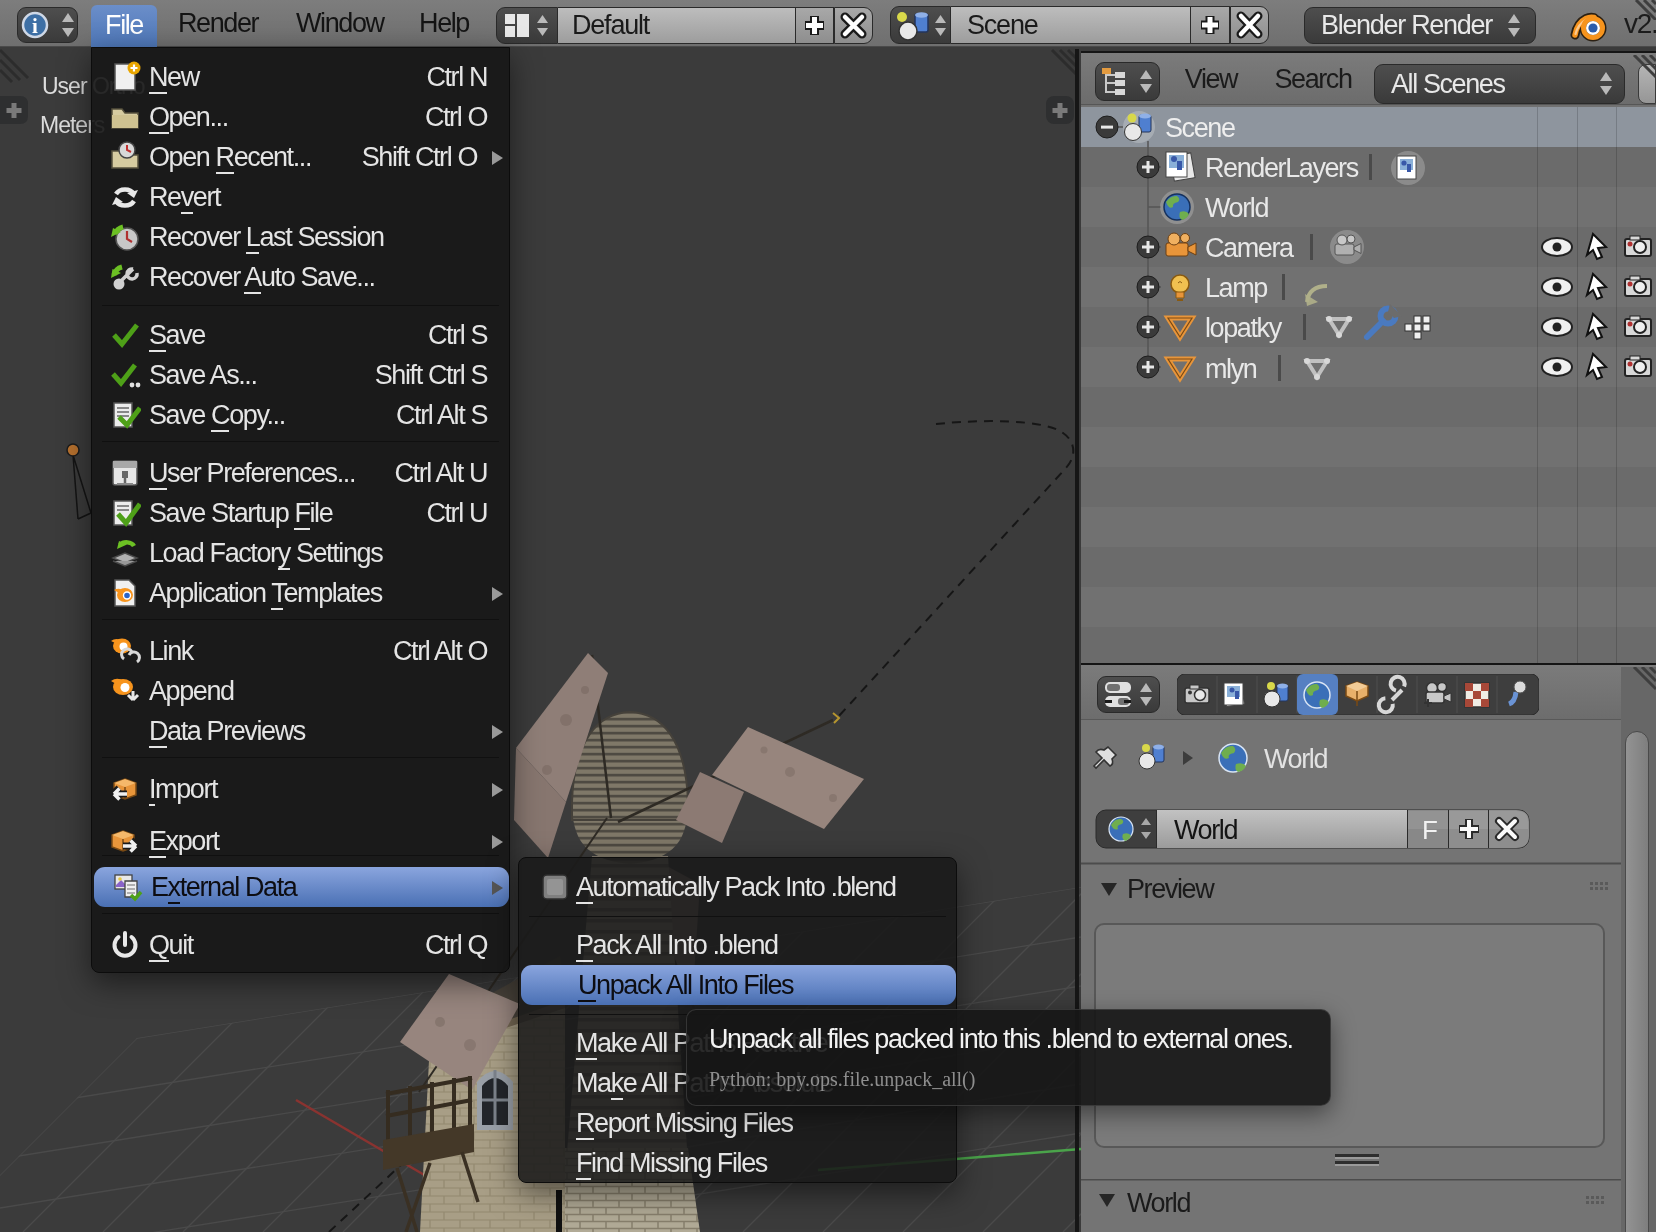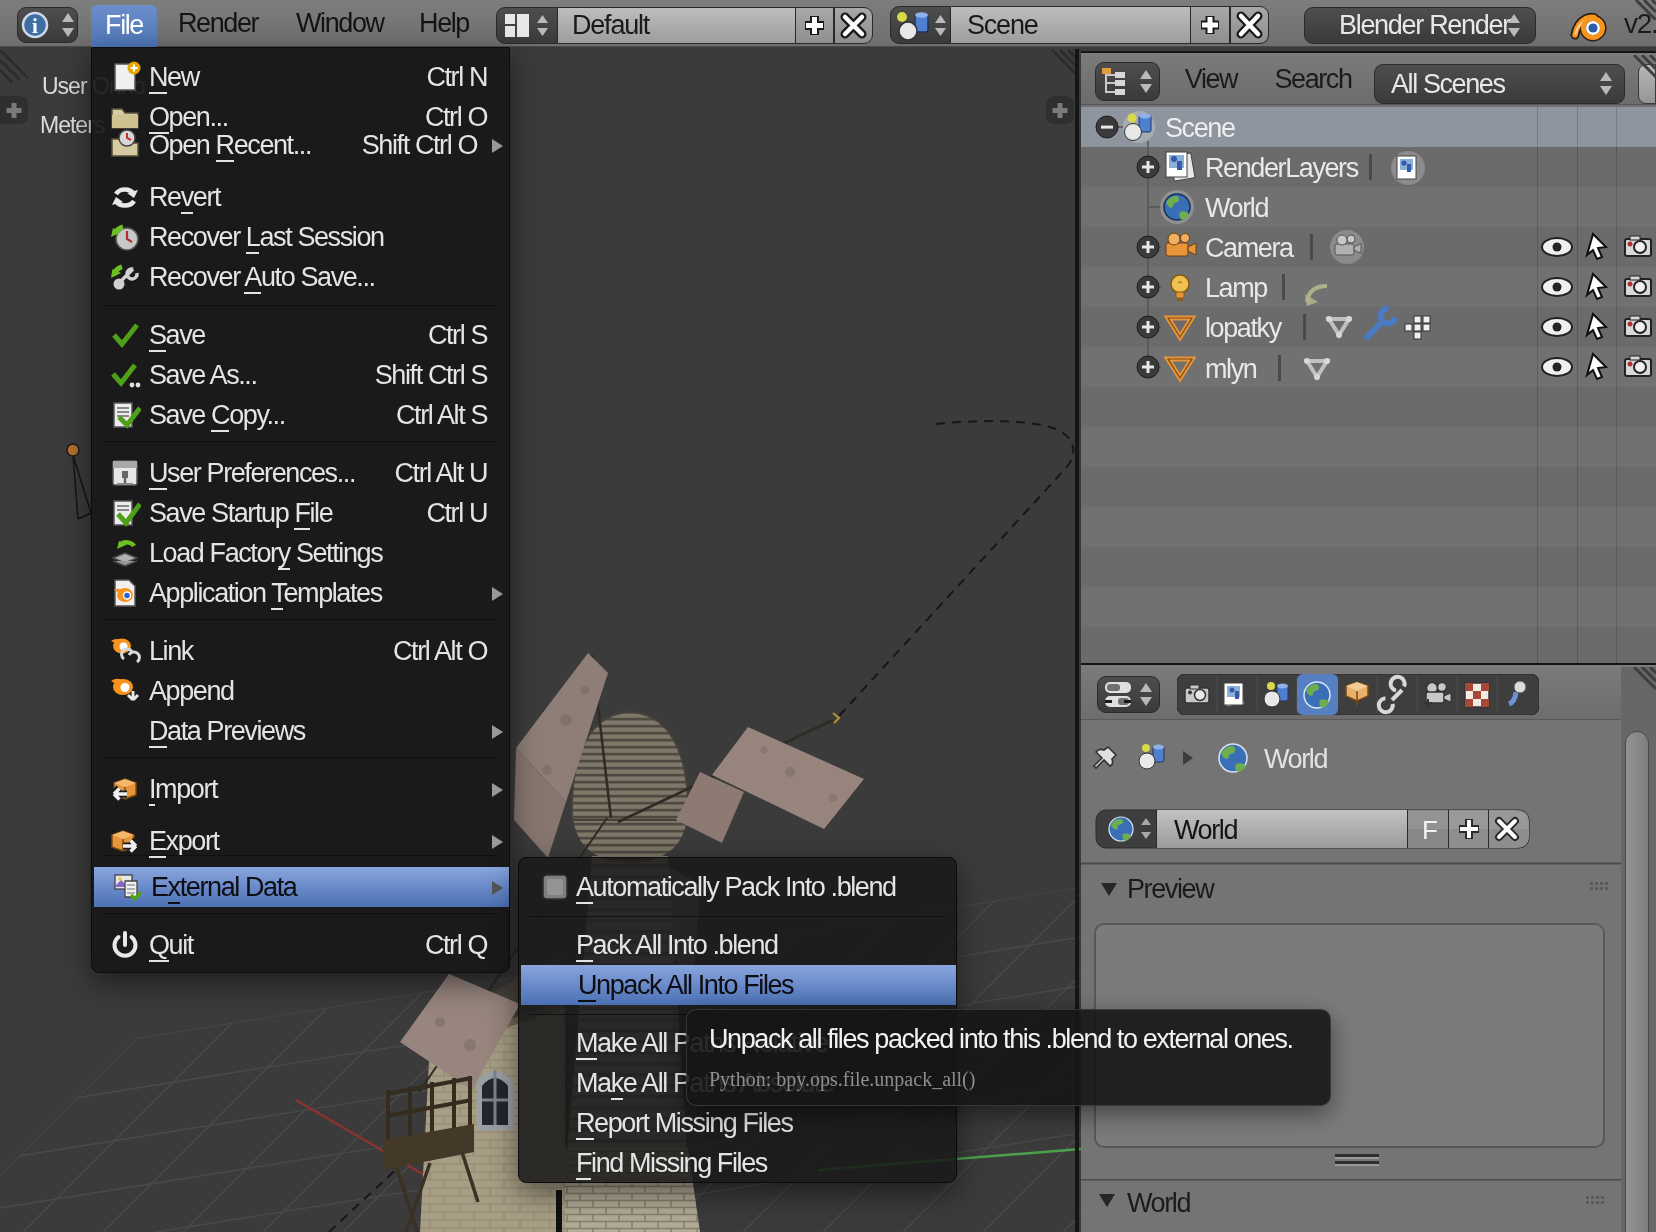--- a/index.html
+++ b/index.html
@@ -13,21 +13,21 @@
 .dkw{position:absolute;background:linear-gradient(#4e4e4e,#3a3a3a);border:1px solid #2a2a2a;border-radius:9px;}
 .litfield{position:absolute;background:linear-gradient(#bdbdbd,#9d9d9d);border-top:1px solid #2a2a2a;border-bottom:1px solid #2a2a2a;color:#1a1a1a;font-size:27px;letter-spacing:-1.2px;}
 .litbtn{position:absolute;background:linear-gradient(#a8a8a8,#8e8e8e);border:1px solid #2a2a2a;color:#fff;text-align:center;}
 
 .menu{position:absolute;background:rgba(24,24,24,0.92);border:1px solid #0c0c0c;box-shadow:0 10px 30px rgba(0,0,0,0.5);}
 .mi{position:absolute;left:0;width:100%;height:40px;line-height:40px;color:#e4e4e4;font-size:27px;letter-spacing:-1.4px;}
 .mi .lbl{position:absolute;left:57px;top:0;white-space:nowrap;}
 .mi .sc{position:absolute;right:22px;top:0;}
 .mi .arr{position:absolute;right:6px;top:14px;width:0;height:0;border-left:11px solid #999;border-top:7px solid transparent;border-bottom:7px solid transparent;}
 .mi .ic{position:absolute;left:17px;top:4px;width:32px;height:32px;}
-.hl{background:linear-gradient(#8aa5de,#4a70b4);border-radius:0;color:#0d0d12;}
+.hl{background:linear-gradient(#8aa5de,#4a70b4);border-radius:11px;color:#0d0d12;}
 .msep{position:absolute;left:10px;right:10px;height:1px;background:#383838;border-bottom:1px solid #101010;}
 u{text-decoration:none;border-bottom:2px solid currentColor;padding-bottom:0px;}
 
 #outl{position:absolute;left:1081px;top:51px;width:575px;height:612px;background:#717171;border-top:2px solid #151515;padding-left:24px;}
 #props{position:absolute;left:1081px;top:663px;width:575px;height:569px;background:#747474;border-top:2px solid #151515;}
 .ptitle{color:#1b1b1b;font-size:27px;letter-spacing:-1.4px;}
 </style></head>
 <body>
 <svg id="vp" width="1656" height="1232" viewBox="0 0 1656 1232">
  <defs>
@@ -214,21 +214,21 @@
         <path d="M19 9 v18 M10 18 h18" stroke="#1a1a1a" stroke-width="9"></path>
         <path d="M19 10 v16 M11 18 h16" stroke="#fff" stroke-width="5"></path>
       </svg></div>
  <div class="litbtn" style="left:1230px;top:6px;width:39px;height:38px;border-radius:0 9px 9px 0;">
   <svg width="37" height="36" viewBox="0 0 37 36">
         <path d="M10 9 L27 27 M27 9 L10 27" stroke="#1a1a1a" stroke-width="9" stroke-linecap="round"></path>
         <path d="M10 9 L27 27 M27 9 L10 27" stroke="#fff" stroke-width="4.5" stroke-linecap="round"></path>
       </svg></div>
 
  <div class="dkw" style="left:1304px;top:7px;width:232px;height:37px;color:#e8e8e8;font-size:27px;letter-spacing:-1.3px;line-height:35px;">
-  <span style="padding-left:34px;">Blender Render</span>
+  <span style="padding-left:16px;">Blender Render</span>
   <svg width="30" height="35" viewBox="0 0 30 35" style="position:absolute;right:6px;top:0;">
    <path d="M9 15 l6 -9 l6 9 z" fill="#b9b9b9"></path>
         <path d="M9 20 l6 9 l6 -9 z" fill="#b9b9b9"></path>
   </svg>
  </div>
 
  <svg width="40" height="32" viewBox="0 0 40 32" style="position:absolute;left:1570px;top:10px;">
   <g fill="none" stroke-linecap="round">
    <path d="M5 25 Q7 13 16 8.5 Q20 6.5 24 7.5" stroke="#2b2013" stroke-width="9"></path>
    <circle cx="23" cy="18" r="9.5" stroke="#2b2013" stroke-width="8"></circle>
@@ -676,21 +676,21 @@
       <span class="sc">Ctrl N</span>
     </div>
  <div class="mi" style="top:49px;">
       <svg class="ic" viewBox="0 0 32 32">
         <path d="M3 8 h10 l3 4 h13 v15 h-26 z" fill="#d6cba0" stroke="#55503c" stroke-width="1.5"></path>
         <path d="M3 14 h26 v13 h-26 z" fill="#cfc291"></path>
       </svg>
       <span class="lbl"><u>O</u>pen...</span>
       <span class="sc">Ctrl O</span>
     </div>
- <div class="mi" style="top:77px;">
+ <div class="mi" style="top:89px;">
       <svg class="ic" viewBox="0 0 32 32">
         <path d="M3 10 h10 l3 4 h13 v13 h-26 z" fill="#d6cba0" stroke="#55503c" stroke-width="1.5"></path>
         <circle cx="18" cy="9" r="8" fill="#d8d8d8" stroke="#444" stroke-width="1.5"></circle>
         <path d="M18 4 v5 l4 2" stroke="#c03030" stroke-width="2" fill="none"></path>
       </svg>
       <span class="lbl">Open <u>R</u>ecent...</span>
       <span class="sc" style="right:32px;">Shift Ctrl O</span>
       <span class="arr"></span>
     </div>
  <div class="mi" style="top:129px;">

